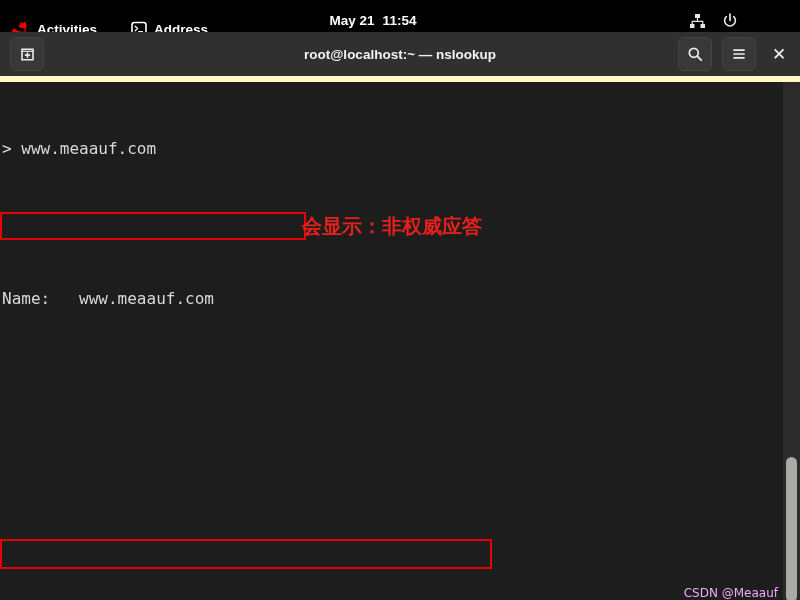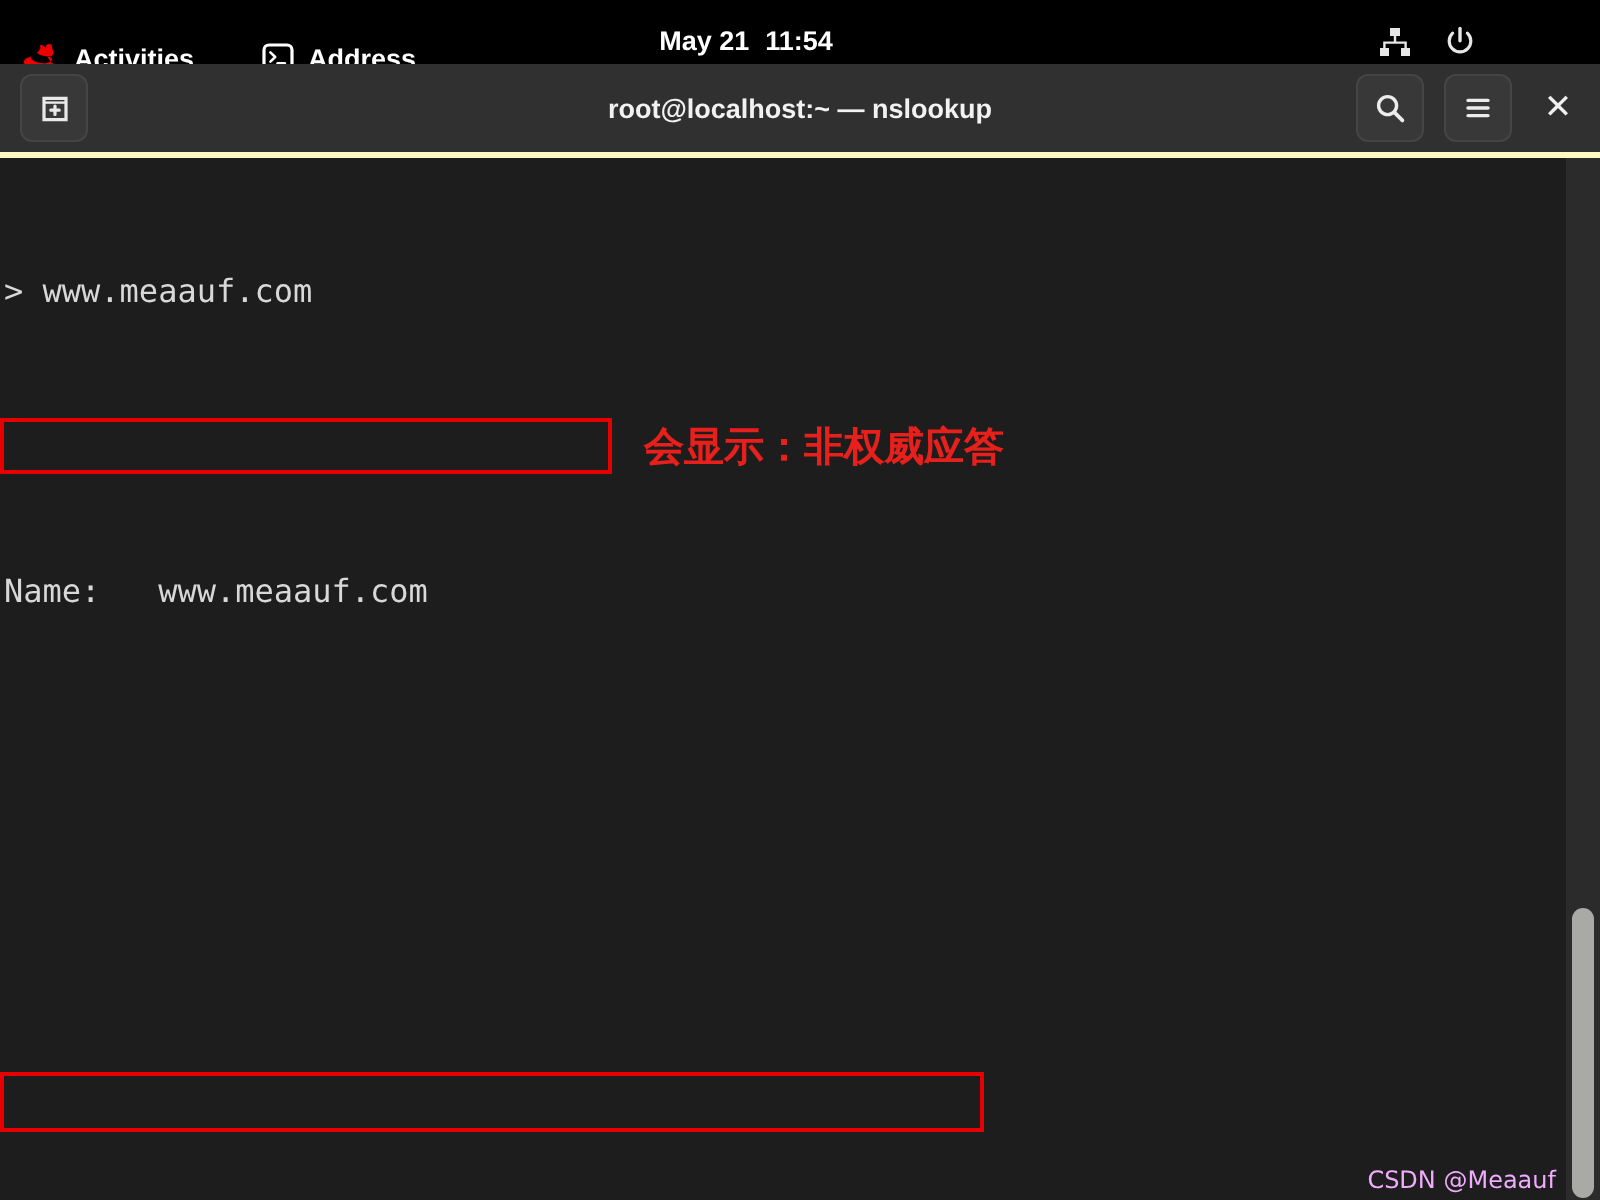--- a/index.html
+++ b/index.html
@@ -58,21 +58,21 @@
   .window {
     position: absolute;
     left: 0; top: 32px;
     width: 800px; height: 568px;
     background: #1d1d1d;
   }
   .titlebar {
     position: relative;
     height: 44px;
     background: #303030;
-    border-bottom: 3px solid #fef9c3;
+    border-bottom: 6px solid #fef9c3;
     display: flex;
     align-items: center;
   }
   .tb-btn {
     width: 32px; height: 32px;
     background: #383838;
     border: 1px solid #454545;
     border-radius: 6px;
     display: flex;
     align-items: center;
@@ -268,21 +268,21 @@
       
       
       
       
       
       
       
     </div>
 
     <div class="redbox" style="left:0px; top:130px; width:306px; height:28px;"></div>
-    <div class="annot-cn" style="left:322px; top:131px;">会显示：非权威应答</div>
+    <div class="annot-cn" style="left:302px; top:131px;">会显示：非权威应答</div>
     <div class="redbox" style="left:0px; top:457px; width:492px; height:30px;"></div>
 
     <div class="scroll-track">
       <div class="scroll-thumb" style="top:375px; height:145px;"></div>
     </div>
 
     <div class="watermark">CSDN @Meaauf</div>
   </div>
 </div>
 

